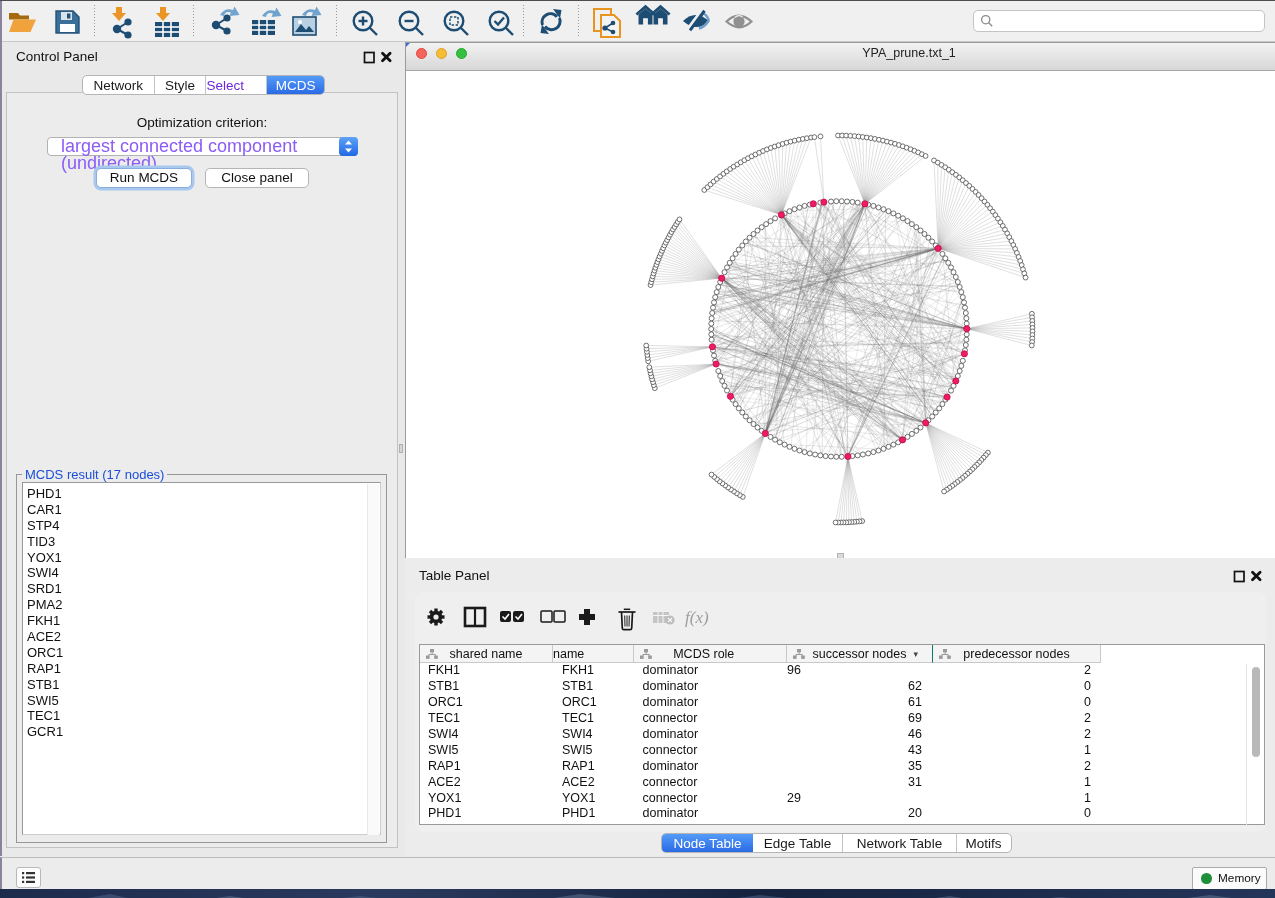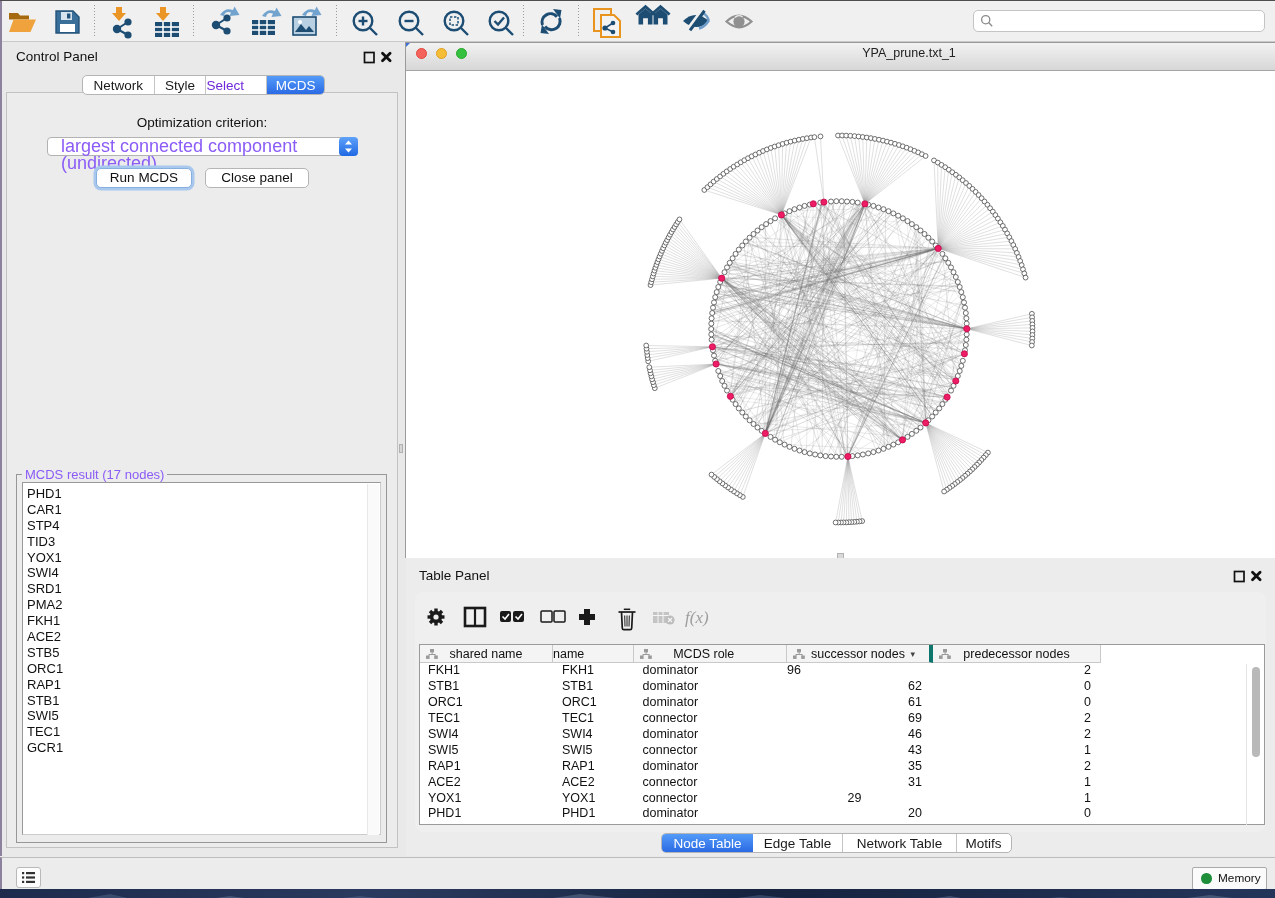--- a/index.html
+++ b/index.html
@@ -162,33 +162,32 @@
       <svg width="19" height="19" viewBox="0 0 19 19">
           <path d="M6 7.6 l3.5-4 3.5 4z M6 11.4 l3.5 4 3.5-4z" fill="#fff"></path>
         </svg>
     </div>
   </div>
   
   <div class="abs" style="left:94px;top:126px;width:96px;height:20px;background:#fff;border:1px solid #88aede;border-radius:5px;box-shadow:0 0 0 2.5px #a8c8ee;text-align:center;line-height:18px;font-size:13.5px;color:#111">Run MCDS</div>
   <div class="abs" style="left:203px;top:126px;width:104px;height:20px;background:#fff;border:1px solid #b5b5b5;border-radius:5px;text-align:center;line-height:18px;font-size:13.5px;color:#111">Close panel</div>
   
   <div class="abs" style="left:14px;top:432px;width:371px;height:369px;border:1px solid #979797"></div>
-  <div class="abs" style="left:20px;top:425px;background:#ececec;padding:0 3px;font-size:13px;color:#8b5cf6">MCDS result (17 nodes)</div>
+  <div class="abs" style="left:20px;top:425px;background:#ececec;padding:0 3px;font-size:13px;color:#1d4ed8">MCDS result (17 nodes)</div>
   <div class="abs" style="left:20px;top:440px;width:359px;height:353px;background:#fff;border:1px solid #999;border-right-color:#ccc;border-bottom-color:#ccc;font-size:13px;color:#111;padding:3px 0 0 4px">
     <div style="height:15.9px;line-height:15.9px">PHD1</div>
       <div style="height:15.9px;line-height:15.9px">CAR1</div>
       <div style="height:15.9px;line-height:15.9px">STP4</div>
       <div style="height:15.9px;line-height:15.9px">TID3</div>
       <div style="height:15.9px;line-height:15.9px">YOX1</div>
       <div style="height:15.9px;line-height:15.9px">SWI4</div>
       <div style="height:15.9px;line-height:15.9px">SRD1</div>
       <div style="height:15.9px;line-height:15.9px">PMA2</div>
       <div style="height:15.9px;line-height:15.9px">FKH1</div>
       <div style="height:15.9px;line-height:15.9px">ACE2</div>
-      <div style="height:15.9px;line-height:15.9px">STB5</div>
       <div style="height:15.9px;line-height:15.9px">ORC1</div>
       <div style="height:15.9px;line-height:15.9px">RAP1</div>
       <div style="height:15.9px;line-height:15.9px">STB1</div>
       <div style="height:15.9px;line-height:15.9px">SWI5</div>
       <div style="height:15.9px;line-height:15.9px">TEC1</div>
       <div style="height:15.9px;line-height:15.9px">GCR1</div>
     <div class="abs" style="right:1px;top:1px;width:12px;height:351px;background:#fafafa;border-left:1px solid #e8e8e8"></div>
   </div>
 </div>
 
@@ -1187,21 +1186,21 @@
           </svg>shared name</div>
         <div style="width:80.5px;position:relative;border-right:1px solid #c9c9c9;border-bottom:1px solid #c9c9c9;background:#f4f4f4;text-align:left;line-height:18px">name</div>
         <div style="width:153.5px;position:relative;border-right:1px solid #c9c9c9;border-bottom:1px solid #c9c9c9;background:#f4f4f4;text-align:center;line-height:18px"><svg width="12" height="11" viewBox="0 0 12 11" style="position:absolute;left:6px;top:4px">
             <g fill="#9a9a9a">
               <rect x="4" y="0" width="4" height="3.4"></rect>
               <rect x="0" y="6.5" width="3.6" height="3.4"></rect>
               <rect x="8.2" y="6.5" width="3.6" height="3.4"></rect>
               <path d="M5.7 3 h0.9 v2 h3 v2 h-0.9 v-1.1 h-5.2 v1.1 h-0.9 v-2 h3 z"></path>
             </g>
           </svg><span style="margin-right:12px">MCDS role</span></div>
-        <div style="width:146px;position:relative;border-right:4px solid #0f766e;border-bottom:1px solid #c9c9c9;background:#f4f4f4;text-align:center;line-height:18px"><svg width="12" height="11" viewBox="0 0 12 11" style="position:absolute;left:6px;top:4px">
+        <div style="width:146px;position:relative;border-right:1px solid #0f766e;border-bottom:1px solid #c9c9c9;background:#f4f4f4;text-align:center;line-height:18px"><svg width="12" height="11" viewBox="0 0 12 11" style="position:absolute;left:6px;top:4px">
             <g fill="#9a9a9a">
               <rect x="4" y="0" width="4" height="3.4"></rect>
               <rect x="0" y="6.5" width="3.6" height="3.4"></rect>
               <rect x="8.2" y="6.5" width="3.6" height="3.4"></rect>
               <path d="M5.7 3 h0.9 v2 h3 v2 h-0.9 v-1.1 h-5.2 v1.1 h-0.9 v-2 h3 z"></path>
             </g>
           </svg>successor nodes<span style="position:absolute;right:14px;top:0;font-size:9px;color:#444">▾</span></div>
         <div style="width:168px;position:relative;border-right:1px solid #c9c9c9;border-bottom:1px solid #c9c9c9;background:#f4f4f4;text-align:center;line-height:18px"><svg width="12" height="11" viewBox="0 0 12 11" style="position:absolute;left:6px;top:4px">
             <g fill="#9a9a9a">
               <rect x="4" y="0" width="4" height="3.4"></rect>
@@ -1264,21 +1263,21 @@
         <div style="width:133px;padding-left:8px">ACE2</div>
         <div style="width:80.5px;padding-left:9px">ACE2</div>
         <div style="width:153.5px;padding-left:9px">connector</div>
         <div style="width:146px;text-align:right;padding-right:11px">31</div>
         <div style="width:168px;text-align:right;padding-right:10px">1</div>
       </div>
       <div style="height:15.95px;line-height:15.95px;display:flex;font-size:12.5px;color:#111">
         <div style="width:133px;padding-left:8px">YOX1</div>
         <div style="width:80.5px;padding-left:9px">YOX1</div>
         <div style="width:153.5px;padding-left:9px">connector</div>
-        <div style="width:146px;text-align:center;padding-right:11px">29</div>
+        <div style="width:146px;text-align:left;padding-right:11px">29</div>
         <div style="width:168px;text-align:right;padding-right:10px">1</div>
       </div>
       <div style="height:15.95px;line-height:15.95px;display:flex;font-size:12.5px;color:#111">
         <div style="width:133px;padding-left:8px">PHD1</div>
         <div style="width:80.5px;padding-left:9px">PHD1</div>
         <div style="width:153.5px;padding-left:9px">dominator</div>
         <div style="width:146px;text-align:right;padding-right:11px">20</div>
         <div style="width:168px;text-align:right;padding-right:10px">0</div>
       </div>
     <div class="abs" style="right:4px;top:22px;width:8.5px;height:90px;background:#b9b9b9;border-radius:5px"></div>

